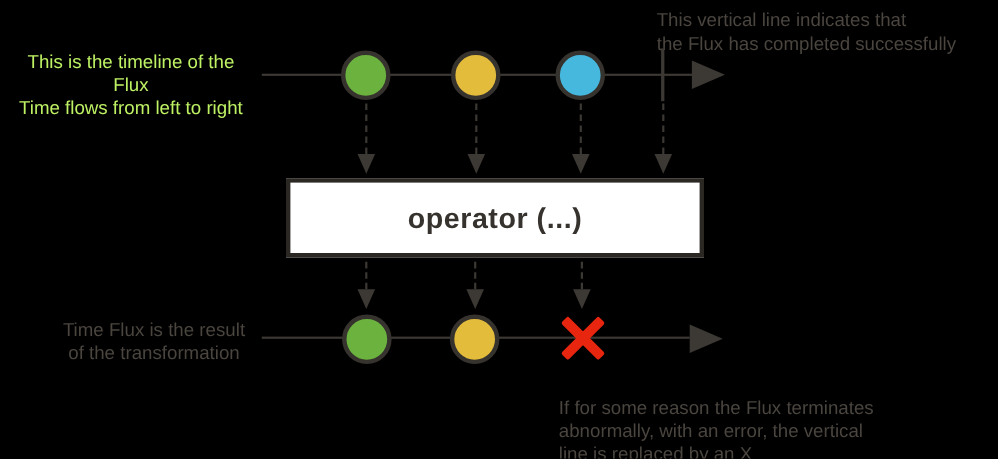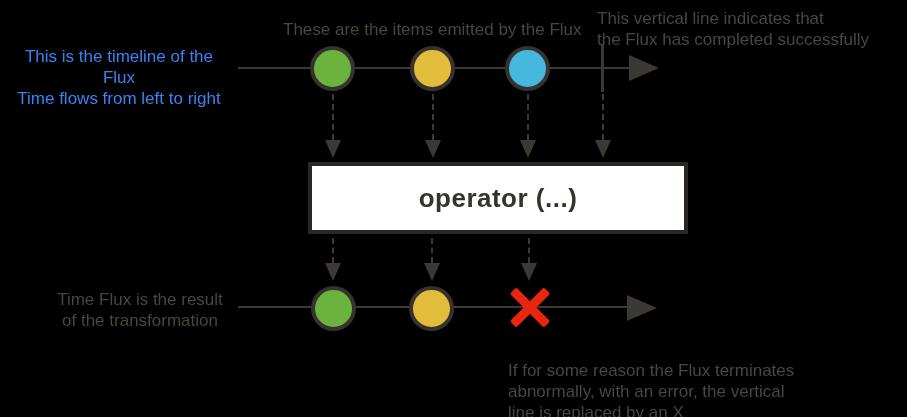--- a/index.html
+++ b/index.html
@@ -41,24 +41,23 @@
     background:#e8250e;border-radius:2px;
   }
   .x-bar.a{transform:rotate(45deg);}
   .x-bar.b{transform:rotate(-45deg);}
 </style>
 </head>
 <body>
 
 <div id="canvas">
 
-  <div class="annotation center" style="left: 10px; top: 46px; width: 218px; color: #3b82f6;">This is the timeline of the Flux
+  <div class="annotation center" style="left: 10px; top: 46px; width: 218px; color: #bef264;">This is the timeline of the Flux
 Time flows from left to right</div>
 
-  <div class="annotation" style="left: 283px; top: 19px; color: rgb(74, 69, 63);">These are the items emitted by the Flux</div>
 
   <div class="annotation" style="left: 597px; top: 8px; color: rgb(74, 69, 63);">This vertical line indicates that
 the Flux has completed successfully</div>
 
 
 
   <div class="annotation center" style="left: 30px; top: 289px; width: 220px; color: rgb(74, 69, 63);">Time Flux is the result
 of the transformation</div>
 
   <div class="annotation" style="left: 508px; top: 360px; color: rgb(74, 69, 63);">If for some reason the Flux terminates
@@ -79,21 +78,21 @@
 
   <div class="dash" style="left:432px;top:94px;height:46px;"></div>
   <div class="arrow-down" style="left:425px;top:140px;"></div>
 
   <div class="dash" style="left:527px;top:94px;height:46px;"></div>
   <div class="arrow-down" style="left:520px;top:140px;"></div>
 
   <div class="dash" style="left:602px;top:94px;height:46px;"></div>
   <div class="arrow-down" style="left:595px;top:140px;"></div>
 
-  <div class="op-box" style="background-color: rgb(255, 255, 255); border-color: rgb(43, 39, 35); color: rgb(54, 50, 46); margin-left: 48px;">
+  <div class="op-box" style="background-color: rgb(255, 255, 255); border-color: rgb(43, 39, 35); color: rgb(54, 50, 46);">
     <span>operator (...)</span>
   </div>
 
   <div class="dash" style="left:332px;top:238px;height:25px;"></div>
   <div class="arrow-down" style="left:325px;top:263px;"></div>
 
   <div class="dash" style="left:431px;top:238px;height:25px;"></div>
   <div class="arrow-down" style="left:424px;top:263px;"></div>
 
   <div class="dash" style="left:528px;top:238px;height:25px;"></div>

